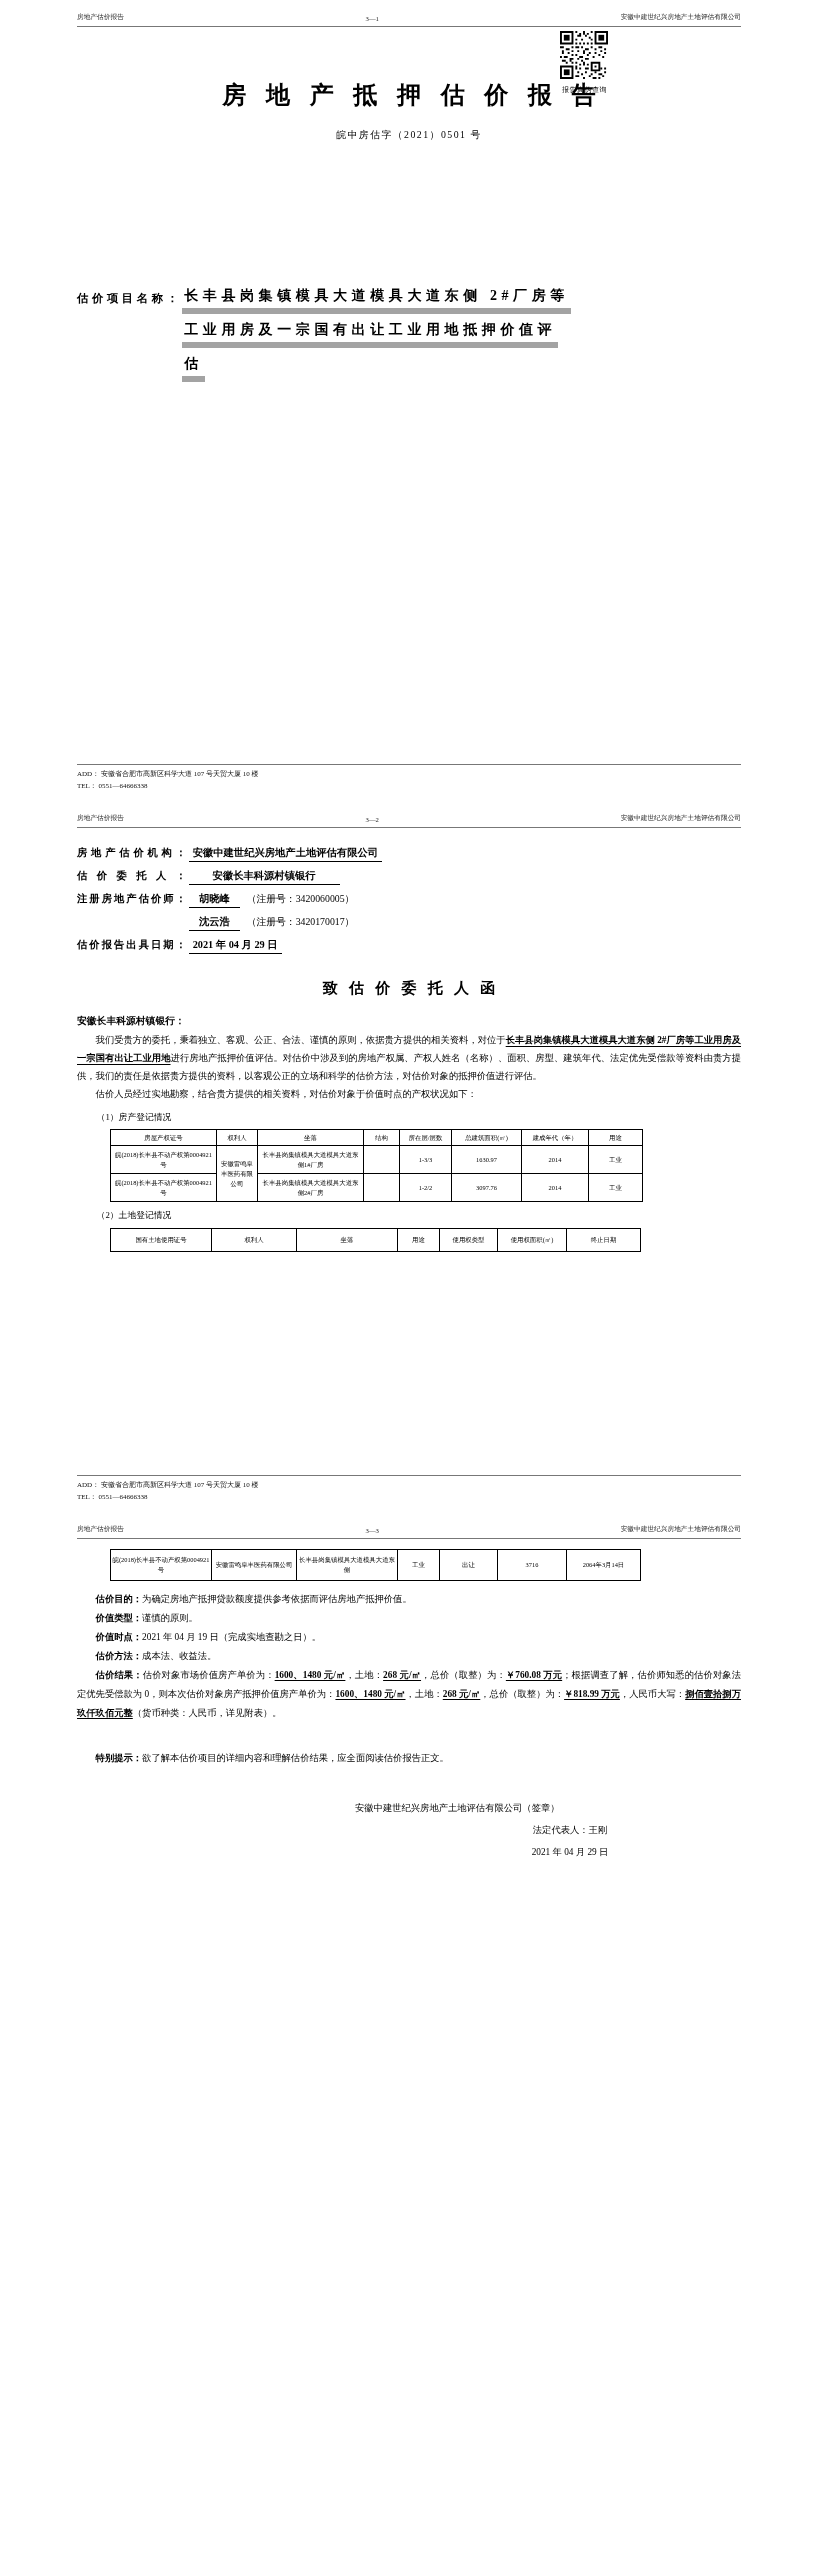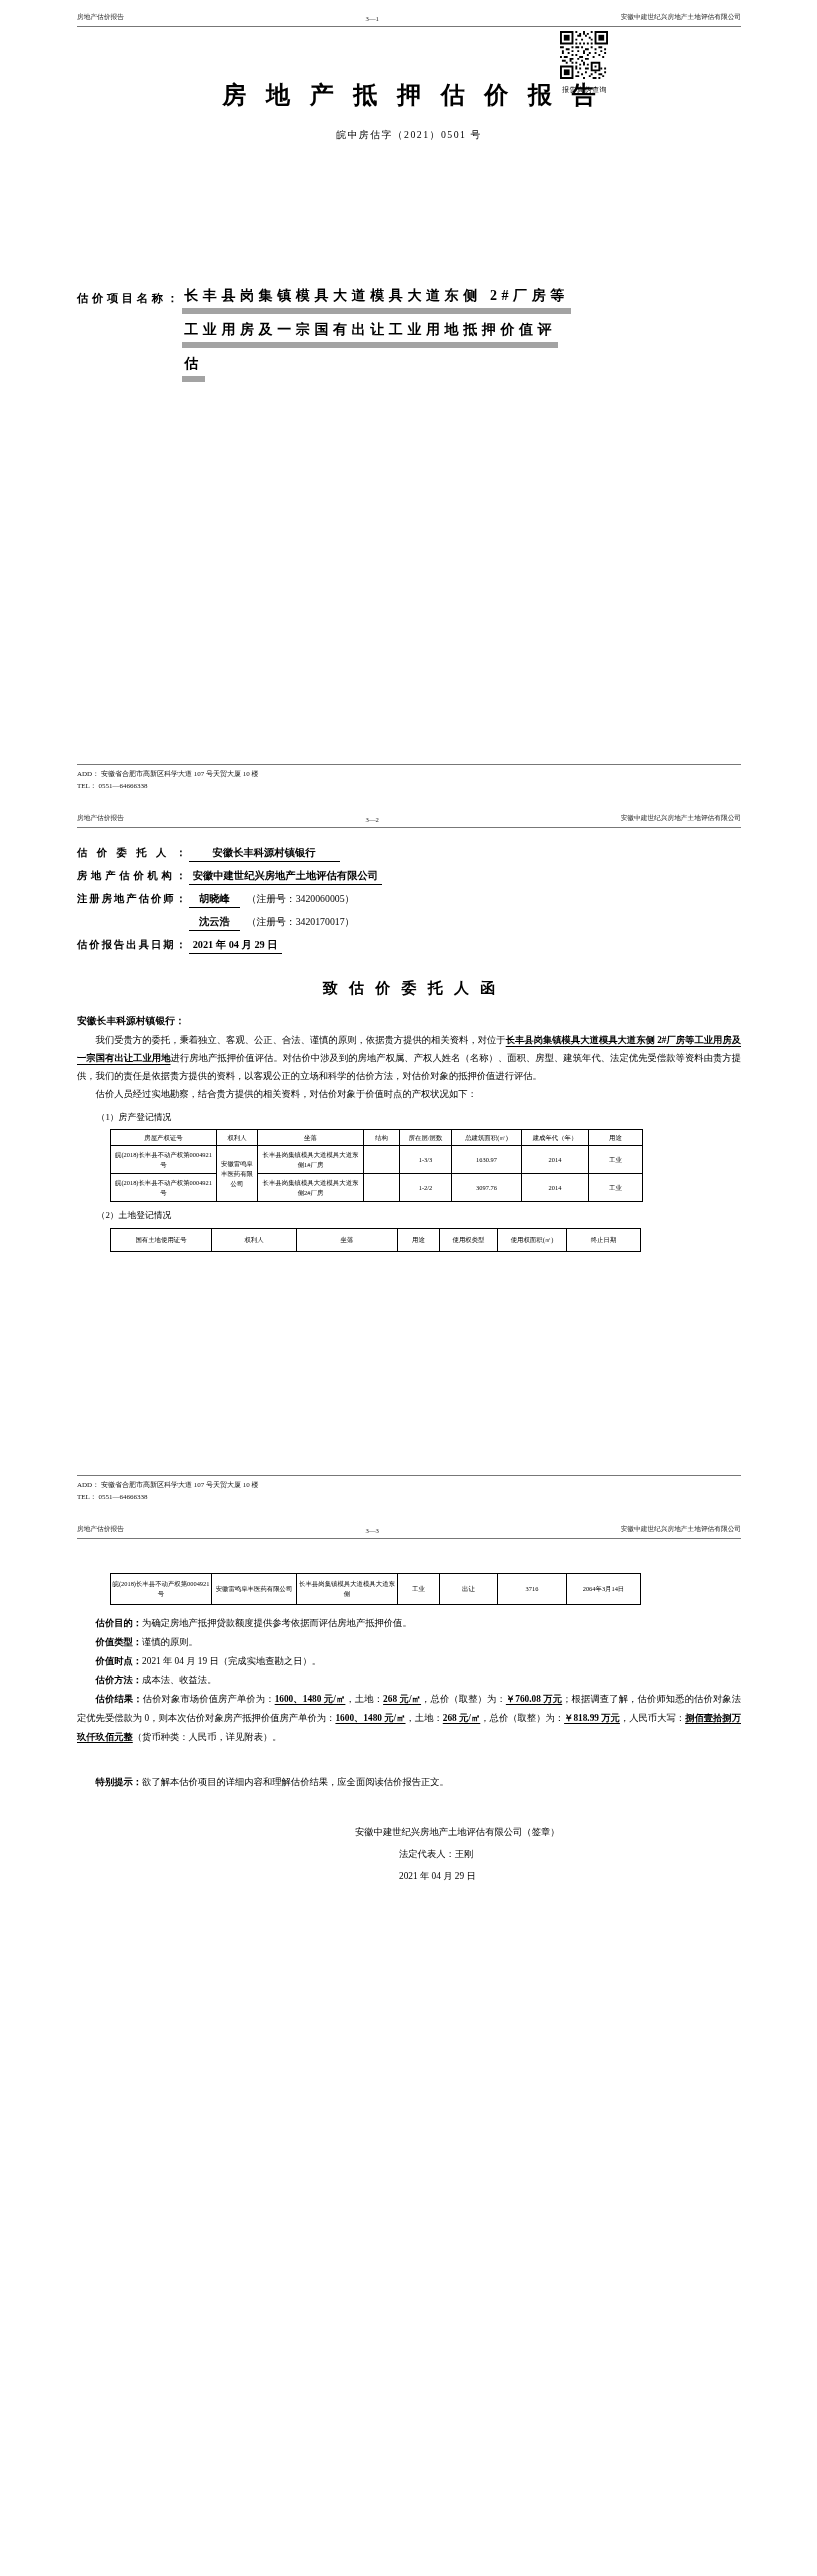--- a/index.html
+++ b/index.html
@@ -85,21 +85,21 @@
   .t2 th { height:23px; }
   .t2 td { height:31px; }
 
   
   .items { margin-top:9.3px; }
   .item { font-size:9.3px; line-height:2.05; text-indent:2em; text-align:justify; }
   .ilabel { font-weight:bold; }
   .u { font-weight:bold; text-decoration:underline; text-underline-offset:2.1px; }
   .special { margin-top:26px; }
   .sig { margin-top:30px; margin-left:278px; font-size:9.3px; line-height:2.35; }
-  .sig-indent { margin-left:44px; }
+  .sig-indent { margin-left:44px;text-align:center; }
 </style>
 </head>
 <body>
 
 <div class="doc">
 
   <div class="page p1">
     <div class="phead">
       <span>房地产估价报告</span>
       <span>3—1</span>
@@ -145,26 +145,26 @@
   <div class="page p2">
     <div class="phead">
       <span>房地产估价报告</span>
       <span>3—2</span>
       <span>安徽中建世纪兴房地产土地评估有限公司</span>
     </div>
 
     <div class="content">
       <div class="info">
         <div class="info-line">
+          <span class="f-label">房地产估价机构：</span>
+          <span class="u-val">安徽中建世纪兴房地产土地评估有限公司</span>
+        </div>
+        <div class="info-line">
           <span class="f-label">估价委托人：</span>
           <span class="u-val wide">安徽长丰科源村镇银行</span>
-        </div>
-        <div class="info-line">
-          <span class="f-label">房地产估价机构：</span>
-          <span class="u-val">安徽中建世纪兴房地产土地评估有限公司</span>
         </div>
         <div class="info-line">
           <span class="f-label">注册房地产估价师：</span>
           <span class="u-val name">胡晓峰</span>
           <span class="reg">（注册号：3420060005）</span>
         </div>
         <div class="info-line">
           <span class="f-spacer"></span>
           <span class="u-val name">沈云浩</span>
           <span class="reg">（注册号：3420170017）</span>
@@ -257,21 +257,21 @@
     </div>
   </div>
 
   <div class="page p3">
     <div class="phead">
       <span>房地产估价报告</span>
       <span>3—3</span>
       <span>安徽中建世纪兴房地产土地评估有限公司</span>
     </div>
 
-    <div class="content" style="padding-top:9.3px;margin-top:24px;">
+    <div class="content" style="padding-top:9.3px;">
       <table class="tbl t2">
         <colgroup>
           <col style="width:101px">
             <col style="width:85px">
             <col style="width:101px">
             <col style="width:42px">
           <col style="width:58px">
             <col style="width:69px">
             <col style="width:74px">
         </colgroup>

